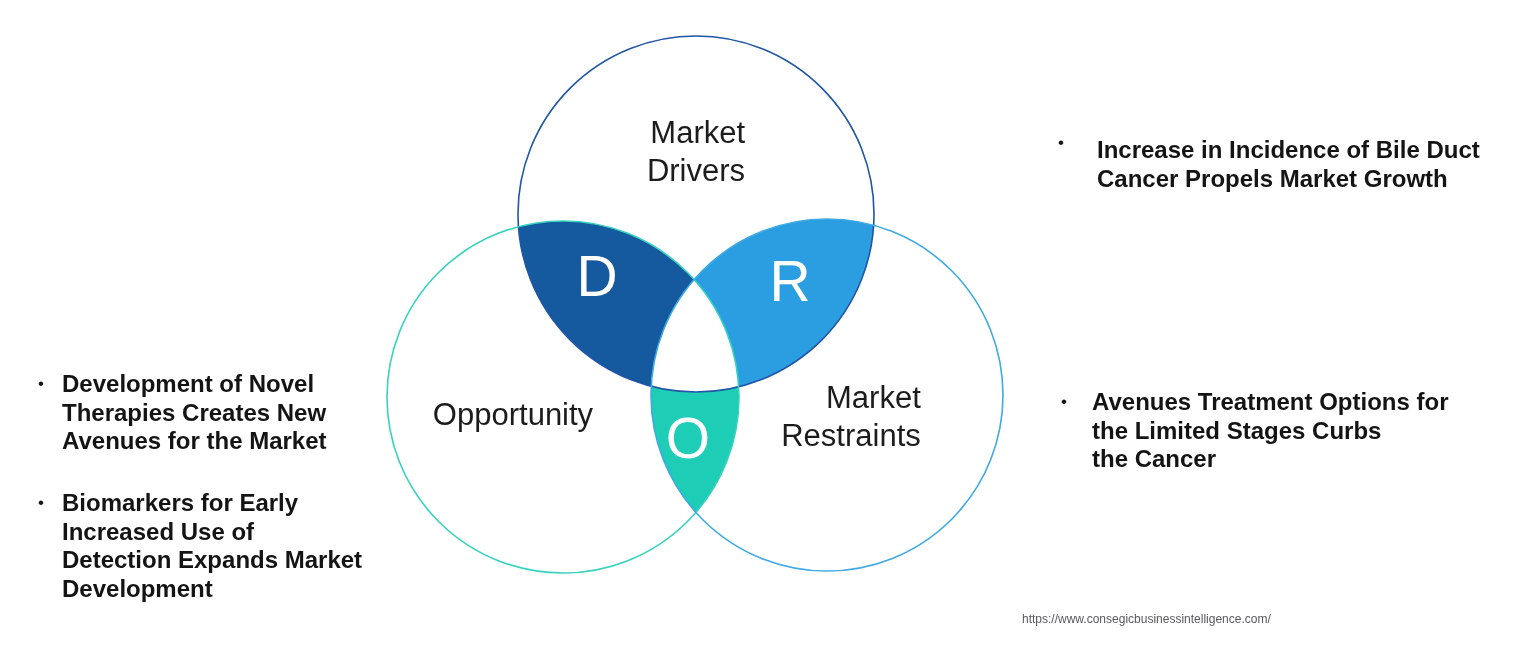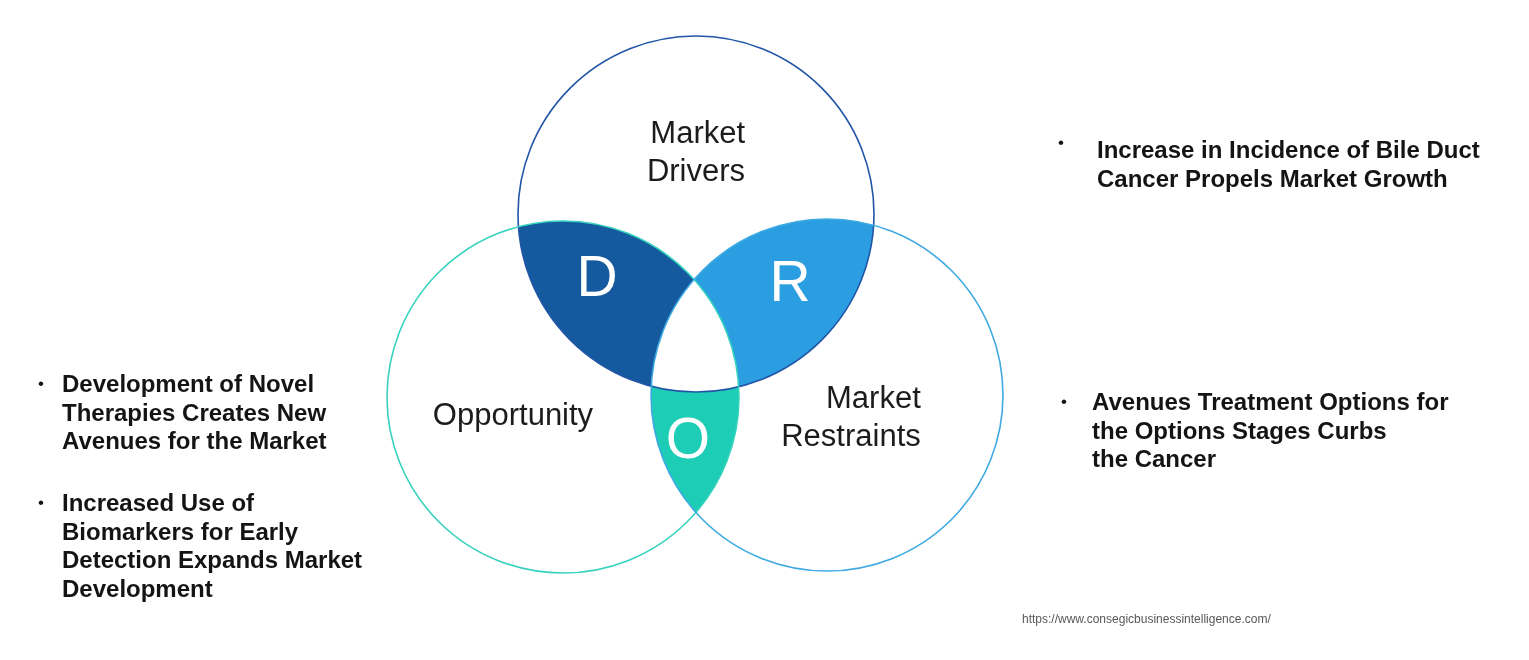--- a/index.html
+++ b/index.html
@@ -126,39 +126,39 @@
     <div class="lines">
       <div class="line">Development of Novel</div>
       <div class="line">Therapies Creates New</div>
       <div class="line">Avenues for the Market</div>
     </div>
   </div>
 
   <div class="note" style="left:38px; top:489px;">
     <span class="bullet gap-left">•</span>
     <div class="lines">
+      <div class="line">Biomarkers for Early</div>
       <div class="line">Increased Use of</div>
-      <div class="line">Biomarkers for Early</div>
       <div class="line">Detection Expands Market</div>
       <div class="line">Development</div>
     </div>
   </div>
 
   <div class="note" style="left:1058px; top:136px;">
     <span class="bullet gap-wide raised">•</span>
     <div class="lines">
       <div class="line">Increase in Incidence of Bile Duct</div>
       <div class="line">Cancer Propels Market Growth</div>
     </div>
   </div>
 
   <div class="note" style="left:1061px; top:388px;">
     <span class="bullet gap-mid">•</span>
     <div class="lines">
       <div class="line">Avenues Treatment Options for</div>
-      <div class="line">the Options Stages Curbs</div>
+      <div class="line">the Limited Stages Curbs</div>
       <div class="line">the Cancer</div>
     </div>
   </div>
 
   <div class="footer-url">https://www.consegicbusinessintelligence.com/</div>
 
 </div>
 
 </body></html>

